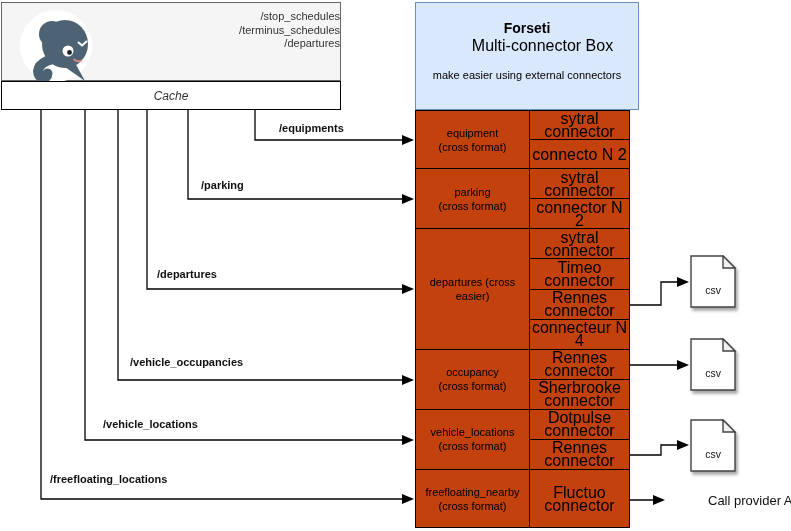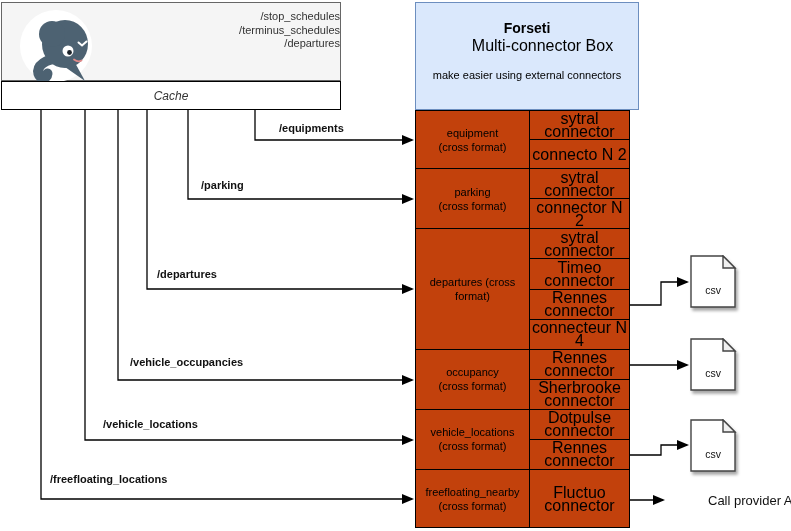--- a/index.html
+++ b/index.html
@@ -115,21 +115,21 @@
     <div class="group" style="flex:60">
       <div class="endpoint-cell">parking
 (cross format)</div>
       <div class="connector-col">
         <div class="connector-cell">sytral connector</div>
         <div class="connector-cell">connector N 2</div>
       </div>
     </div>
     <div class="group" style="flex:122">
       <div class="endpoint-cell">departures (cross
-format)</div>
+easier)</div>
       <div class="connector-col">
         <div class="connector-cell">sytral connector</div>
         <div class="connector-cell">Timeo connector</div>
         <div class="connector-cell">Rennes connector</div>
         <div class="connector-cell">connecteur N 4</div>
       </div>
     </div>
     <div class="group" style="flex:60">
       <div class="endpoint-cell">occupancy
 (cross format)</div>

